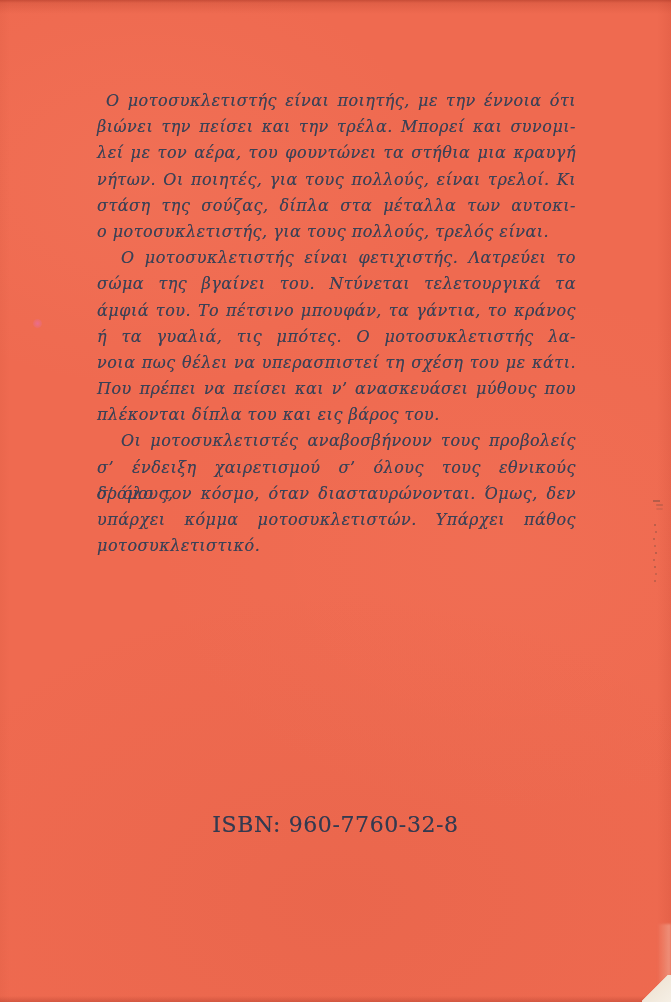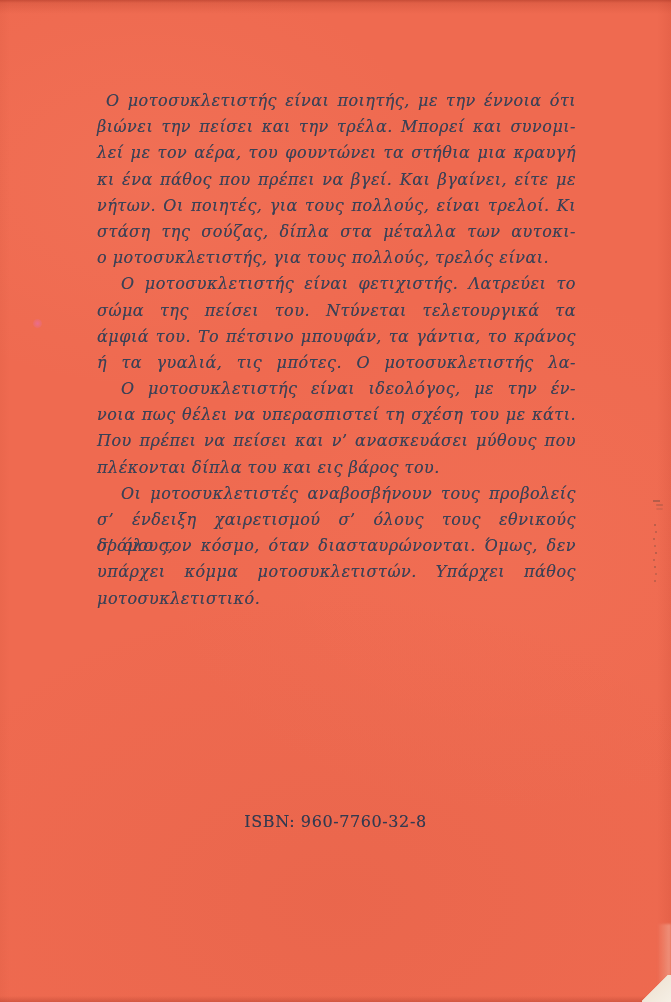--- a/index.html
+++ b/index.html
@@ -54,21 +54,21 @@
   }
   .line.pfirst  { text-indent: 24px; }
   .line.pfirst1 { text-indent: 9px; }
   .isbn {
     position: absolute;
     top: 812px;
     left: 0;
     width: 100%;
     text-align: center;
     font-style: normal;
-    font-size: 16px;
+    font-size: 22px;
     letter-spacing: 0.6px;
     color: #333a50;
     text-shadow: 0 0 0.4px rgba(51,58,80,.5);
   }
   .pink-mark {
     position: absolute;
     left: 33px;
     top: 319px;
     width: 9px;
     height: 9px;
@@ -128,29 +128,27 @@
   }
 </style>
 </head>
 <body>
 
 <div class="cover" style="--bg: #ef6a50; --ink: #3a4156;">
   <div class="text-block">
       <div class="line pfirst1">Ο μοτοσυκλετιστής είναι ποιητής, με την έννοια ότι</div>
       <div class="line">βιώνει την πείσει και την τρέλα. Μπορεί και συνομι-</div>
       <div class="line">λεί με τον αέρα, του φουντώνει τα στήθια μια κραυγή</div>
-      <div class="line">κι ένα πάθος που πρέπει να βγεί. Και βγαίνει, είτε με</div>
       <div class="line">νήτων. Οι ποιητές, για τους πολλούς, είναι τρελοί. Κι</div>
       <div class="line">στάση της σούζας, δίπλα στα μέταλλα των αυτοκι-</div>
       <div class="line last">ο μοτοσυκλετιστής, για τους πολλούς, τρελός είναι.</div>
       <div class="line pfirst">Ο μοτοσυκλετιστής είναι φετιχιστής. Λατρεύει το</div>
-      <div class="line">σώμα της πείσει του. Ντύνεται τελετουργικά τα</div>
+      <div class="line">σώμα της βγαίνει του. Ντύνεται τελετουργικά τα</div>
       <div class="line">άμφιά του. Το πέτσινο μπουφάν, τα γάντια, το κράνος</div>
       <div class="line">ή τα γυαλιά, τις μπότες. Ο μοτοσυκλετιστής λα-</div>
-      <div class="line pfirst">Ο μοτοσυκλετιστής είναι ιδεολόγος, με την έν-</div>
       <div class="line">νοια πως θέλει να υπερασπιστεί τη σχέση του με κάτι.</div>
       <div class="line">Που πρέπει να πείσει και ν’ ανασκευάσει μύθους που</div>
       <div class="line last">πλέκονται δίπλα του και εις βάρος του.</div>
       <div class="line pfirst">Οι μοτοσυκλετιστές αναβοσβήνουν τους προβολείς</div>
       <div class="line">σ’ ένδειξη χαιρετισμού σ’ όλους τους εθνικούς δρόμους,</div>
       <div class="line">σ’ όλο τον κόσμο, όταν διασταυρώνονται. Όμως, δεν</div>
       <div class="line">υπάρχει κόμμα μοτοσυκλετιστών. Υπάρχει πάθος</div>
       <div class="line last">μοτοσυκλετιστικό.</div>
     </div>
   <div class="isbn">ISBN: 960-7760-32-8</div>

